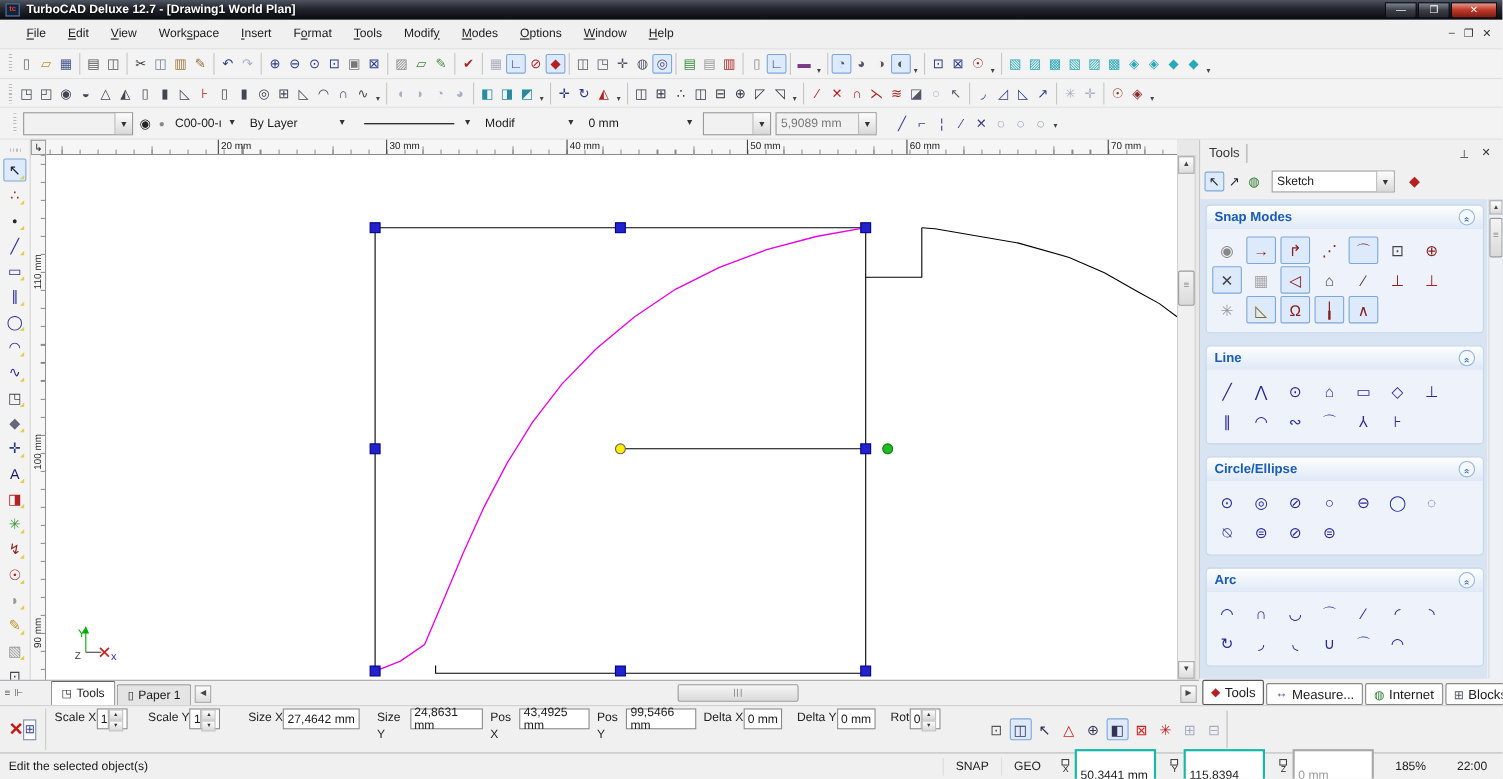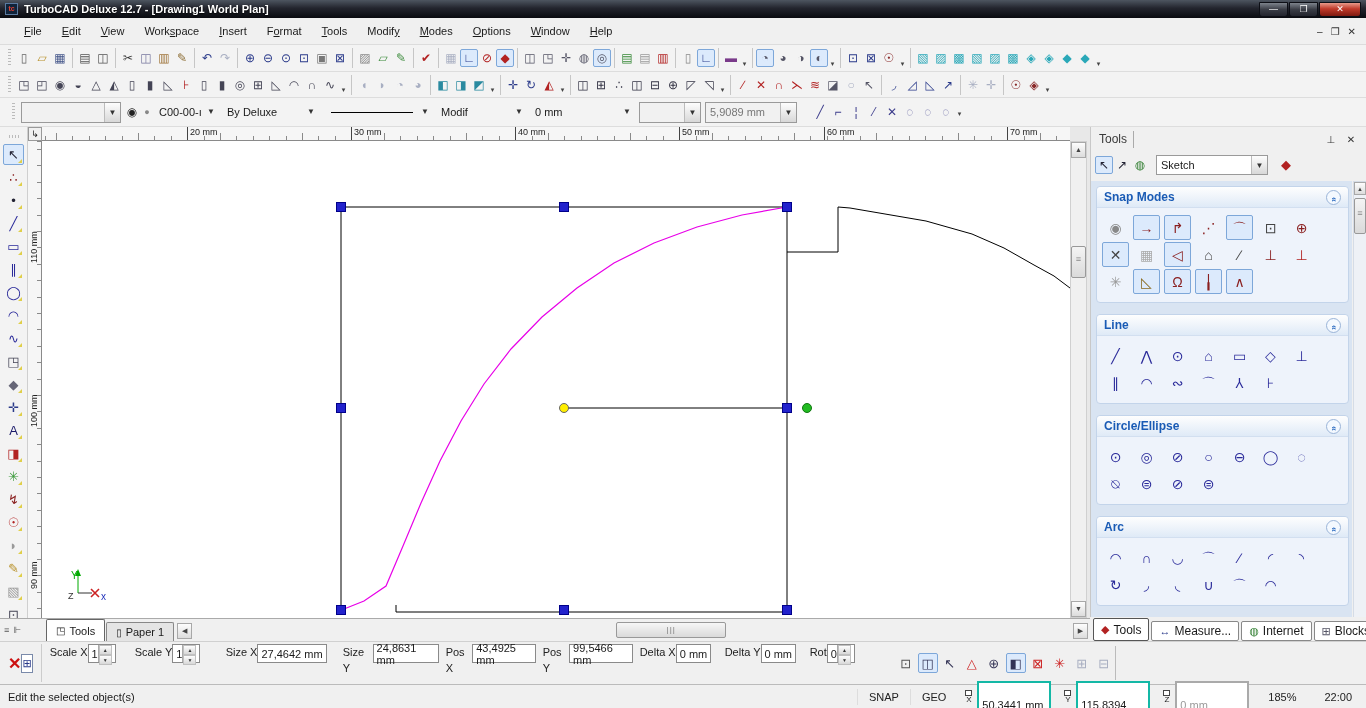--- a/index.html
+++ b/index.html
@@ -350,21 +350,21 @@
     <span></span>
       <span class="arr">▼</span>
   </span>
   <span class="peye">◉</span>
   <span class="plock">●</span>
   <span class="combo" style="width:64px;border:none;background:transparent">
     <span>C00-00-ı</span>
       <span class="arr" style="border:none;background:transparent">▼</span>
   </span>
   <span class="combo" style="width:96px;border:none;background:transparent">
-    <span>By Deluxe</span>
+    <span>By Layer</span>
       <span class="arr" style="border:none;background:transparent">▼</span>
   </span>
   <span class="combo" style="width:110px;border:none;background:transparent">
     <span class="lineswatch"></span>
     <span class="arr" style="border:none;background:transparent">▼</span>
   </span>
   <span class="combo" style="width:90px;border:none;background:transparent">
     <span>Modif</span>
       <span class="arr" style="border:none;background:transparent">▼</span>
   </span>
@@ -412,21 +412,21 @@
     <span class="icon" style="color: rgb(138, 32, 32);">↯</span>
     <span class="icon" style="color: rgb(178, 34, 34);">☉</span>
     <span class="icon" style="color: rgb(153, 153, 153);">◗</span>
     <span class="icon" style="color: rgb(184, 145, 42);">✎</span>
     <span class="icon" style="color: rgb(153, 153, 153);">▧</span>
     <span class="icon" style="color: rgb(68, 68, 85);">⊡</span>
   </div>
 
 <div id="corner">↳</div>
 <div id="hruler">
-    <span class="rlab" style="left: 145px; text-align: right;">20 mm</span>
+    <span class="rlab" style="left: 156px; text-align: right;">20 mm</span>
     <span class="rlab" style="left: 309px;">30 mm</span>
     <span class="rlab" style="left: 473px;">40 mm</span>
     <span class="rlab" style="left: 637px;">50 mm</span>
     <span class="rlab" style="left: 782px;">60 mm</span>
     <span class="rlab" style="left: 965px;">70 mm</span>
   </div>
 <div id="vruler">
     <span class="rlabv" style="top: 122px;">110 mm</span>
     <span class="rlabv" style="top: 286px;">100 mm</span>
     <span class="rlabv" style="top: 448px;">90 mm</span>

